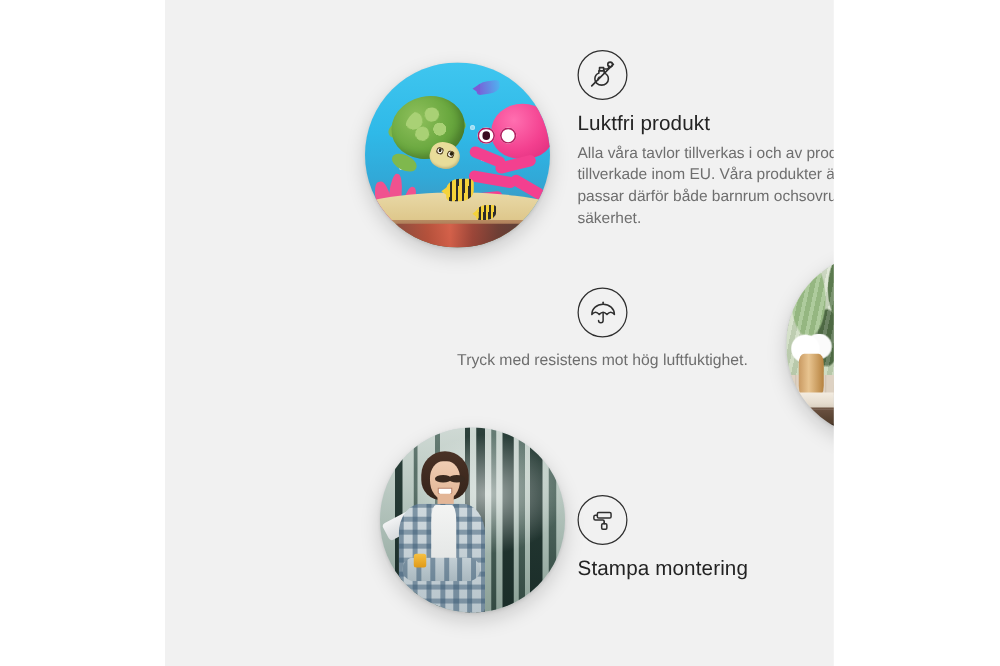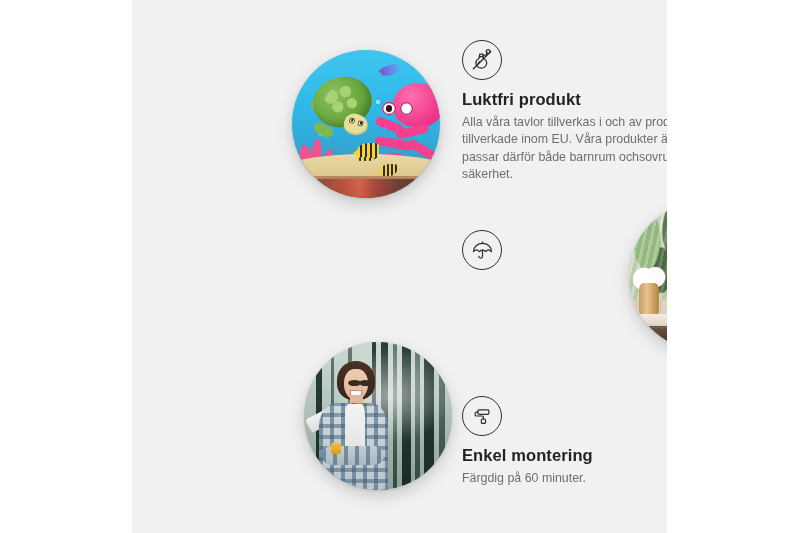--- a/index.html
+++ b/index.html
@@ -142,21 +142,21 @@
   
   .feat{position:absolute;}
   .icon-circle{
     width:40px;height:40px;border-radius:50%;
     border:1.6px solid #2f2f2f;
     display:flex;align-items:center;justify-content:center;
     box-sizing:border-box;
   }
   .feat h3{
     margin:0;
-    font-size:16.5px;font-weight:700;color:#232323;letter-spacing:.1px;
+    font-size:16.5px;font-weight:400;color:#232323;letter-spacing:.1px;
     line-height:1.25;
   }
   .feat p{
     margin:4px 0 0 0;
     font-size:12.4px;color:#6e6e6e;line-height:1.42;
   }
 
   
   #feat-odor{left:330px;top:40px;width:300px;text-align:left;}
   #feat-odor .icon-circle{margin-bottom:9px;}
@@ -274,20 +274,21 @@
     <div class="feat" id="feat-water">
       <div class="icon-circle">
         <svg width="25" height="25" viewBox="0 0 26 26" aria-hidden="true">
           <g fill="none" stroke="#2f2f2f" stroke-width="1.25" stroke-linecap="round" stroke-linejoin="round">
             <path d="M3.6 14.2c0-5 4.2-8.6 9.4-8.6s9.4 3.6 9.4 8.6c0 0-1.6-1.9-3.1-1.9s-3.1 1.9-3.1 1.9-1.6-1.9-3.2-1.9-3.2 1.9-3.2 1.9-1.5-1.9-3.1-1.9S3.6 14.2 3.6 14.2z"></path>
             <path d="M13 5.6V3.9"></path>
             <path d="M13 13.2v5.9c0 1.1-.9 1.9-1.9 1.9s-1.9-.9-1.9-1.9"></path>
           </g>
         </svg>
       </div>
+      <p>Tryck med resistens mot hög luftfuktighet.</p>
     </div>
 
     <div class="photo" id="photo-forest">
       <div class="inner">
         <div class="forest-bg"></div>
         <div class="tree" style="left:52%;width:5%;"></div>
         <div class="tree light" style="left:60%;width:3%;"></div>
         <div class="tree" style="left:66%;width:6%;"></div>
         <div class="tree light" style="left:75%;width:3.5%;"></div>
         <div class="tree" style="left:81%;width:7%;"></div>
@@ -316,18 +317,17 @@
       <div class="icon-circle">
         <svg width="25" height="25" viewBox="0 0 26 26" aria-hidden="true">
           <g fill="none" stroke="#2f2f2f" stroke-width="1.25" stroke-linecap="round" stroke-linejoin="round">
             <rect x="8.2" y="6.2" width="11.4" height="4.6" rx="1.1"></rect>
             <path d="M8.2 8.5H6.6c-.7 0-1.3.6-1.3 1.3v1.4c0 .7.6 1.3 1.3 1.3h6.2c.6 0 1.1.5 1.1 1.1v1.1"></path>
             <rect x="11.8" y="15.6" width="4.3" height="4.6" rx="1"></rect>
             <path d="M13.95 14.2v1.4"></path>
           </g>
         </svg>
       </div>
-      <h3>Enkel montering</h3>
-      <p>Färgdig på 60 minuter.</p>
+      <h3>Stampa montering</h3>
     </div>
 
   </div>
 </div>
 
 </body></html>

